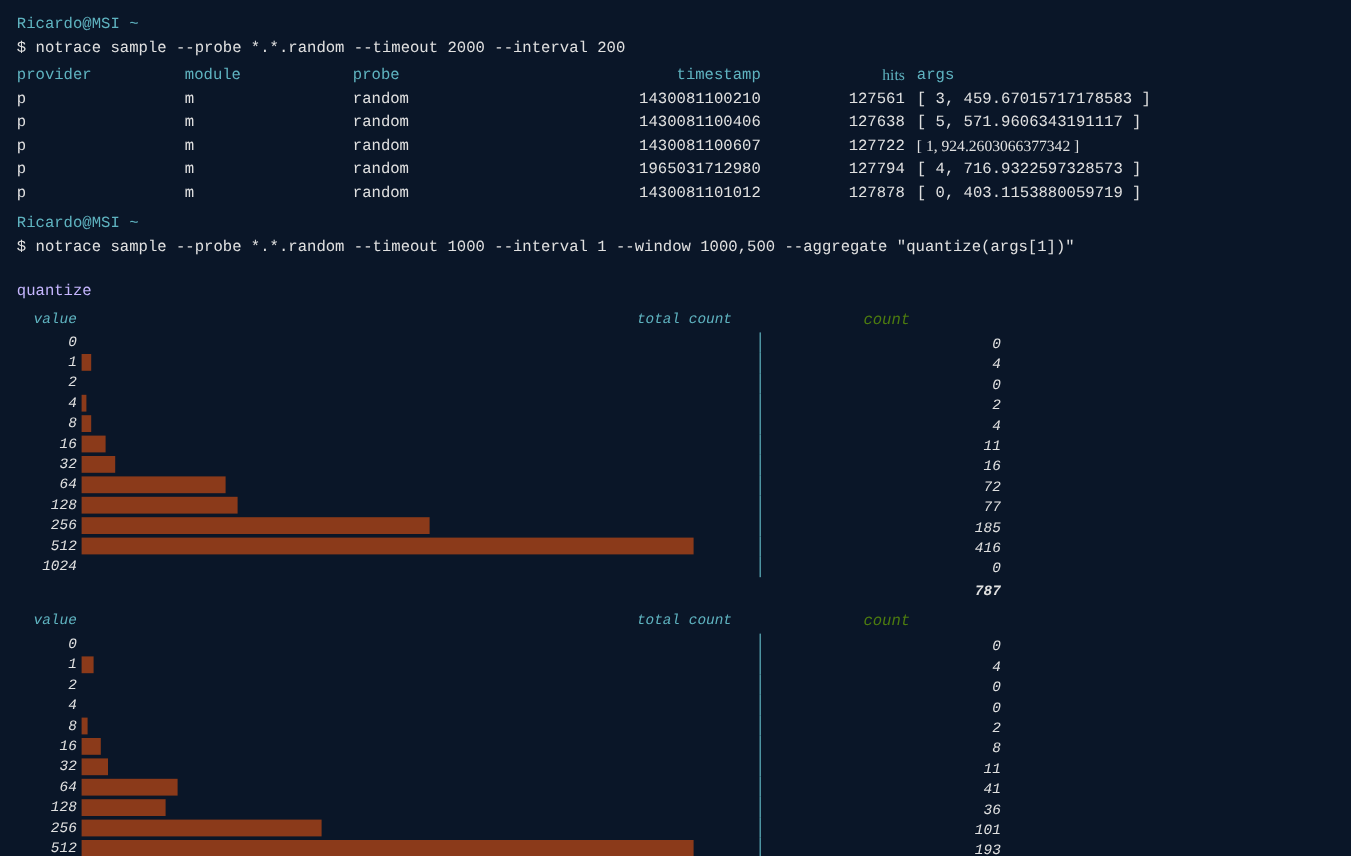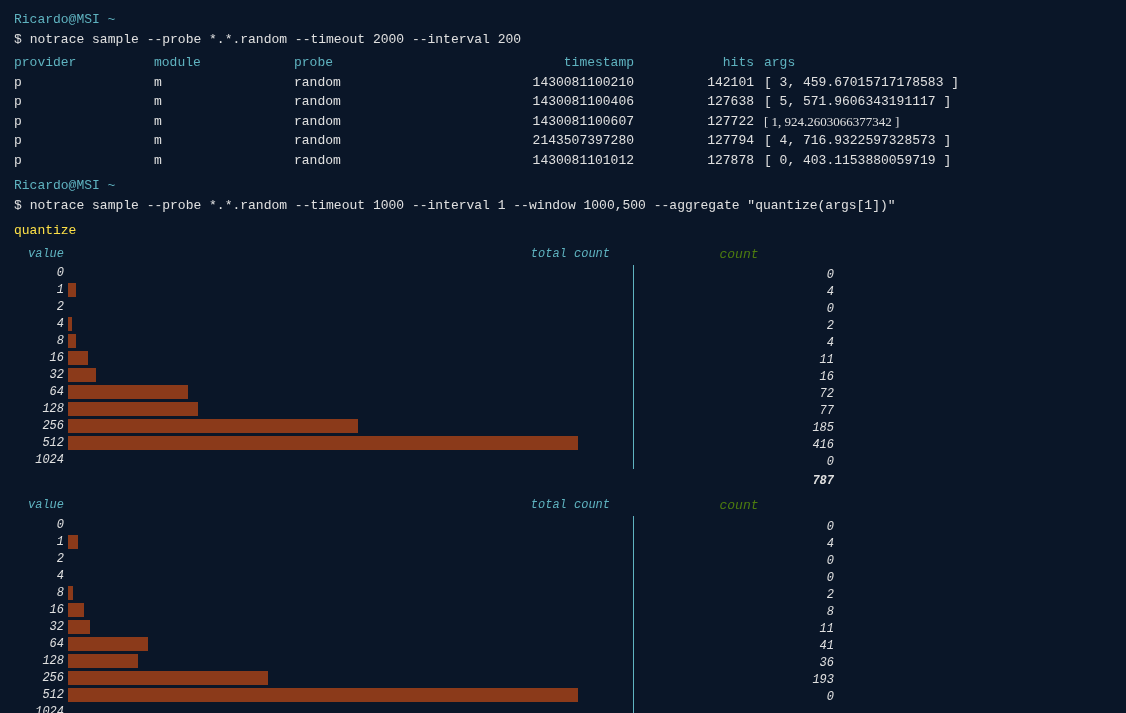--- a/index.html
+++ b/index.html
@@ -26,21 +26,21 @@
     .col-module { width: 140px; }
     .col-probe { width: 140px; }
     .col-timestamp { width: 200px; text-align: right; }
     .col-hits { width: 100px; text-align: right; }
     .col-args { flex: 1; }
     .data-row {
       display: flex;
       gap: 0;
       color: #e0e0e0;
     }
-    .quantize-label { color: #fde047; margin-top: 6px; margin-bottom: 4px; }
+    .quantize-label { color: #c4b5fd; margin-top: 18px; margin-bottom: 4px; }
     .chart-container {
       display: flex;
       margin-bottom: 6px;
       border: none;
       font-style: italic;
     }
     .chart-left {
       width: 620px;
       position: relative;
     }
@@ -103,31 +103,31 @@
 <div>
   <span class="dollar">$</span>
   <span class="command" style="color:#e0e0e0;"> notrace sample --probe *.*.random --timeout 2000 --interval 200</span>
 </div>
 
 <div class="header-row">
   <span class="col-provider">provider</span>
   <span class="col-module">module</span>
   <span class="col-probe">probe</span>
   <span class="col-timestamp">timestamp</span>
-  <span class="col-hits" style="margin-left:20px;">hits</span>
+  <span class="col-hits" style="margin-left:20px;font-family:Liberation Serif, serif;">hits</span>
   <span class="col-args" style="margin-left:10px;">args</span>
 </div>
 
 <div id="table-rows">
     <div class="data-row">
     <span class="col-provider">p</span>
     <span class="col-module">m</span>
     <span class="col-probe">random</span>
     <span class="col-timestamp">1430081100210</span>
-    <span class="col-hits" style="margin-left:20px;">142101</span>
+    <span class="col-hits" style="margin-left:20px;">127561</span>
     <span class="col-args" style="margin-left:10px;">[ 3, 459.67015717178583 ]</span>
   </div>
     <div class="data-row">
     <span class="col-provider">p</span>
     <span class="col-module">m</span>
     <span class="col-probe">random</span>
     <span class="col-timestamp">1430081100406</span>
     <span class="col-hits" style="margin-left:20px;">127638</span>
     <span class="col-args" style="margin-left:10px;">[ 5, 571.9606343191117 ]</span>
   </div>
@@ -136,21 +136,21 @@
     <span class="col-module">m</span>
     <span class="col-probe">random</span>
     <span class="col-timestamp">1430081100607</span>
     <span class="col-hits" style="margin-left:20px;">127722</span>
     <span class="col-args" style="margin-left:10px;font-family:Liberation Serif, serif;">[ 1, 924.2603066377342 ]</span>
   </div>
     <div class="data-row">
     <span class="col-provider">p</span>
     <span class="col-module">m</span>
     <span class="col-probe">random</span>
-    <span class="col-timestamp">2143507397280</span>
+    <span class="col-timestamp">1965031712980</span>
     <span class="col-hits" style="margin-left:20px;">127794</span>
     <span class="col-args" style="margin-left:10px;">[ 4, 716.9322597328573 ]</span>
   </div>
     <div class="data-row">
     <span class="col-provider">p</span>
     <span class="col-module">m</span>
     <span class="col-probe">random</span>
     <span class="col-timestamp">1430081101012</span>
     <span class="col-hits" style="margin-left:20px;">127878</span>
     <span class="col-args" style="margin-left:10px;">[ 0, 403.1153880059719 ]</span>
@@ -382,18 +382,19 @@
     <div id="chart2-count-rows">
         <div class="count-row">0</div>
         <div class="count-row">4</div>
         <div class="count-row">0</div>
         <div class="count-row">0</div>
         <div class="count-row">2</div>
         <div class="count-row">8</div>
         <div class="count-row">11</div>
         <div class="count-row">41</div>
         <div class="count-row">36</div>
+        <div class="count-row">101</div>
         <div class="count-row">193</div>
         <div class="count-row">0</div>
       </div>
 
   </div>
 </div>
 
 </body></html>

